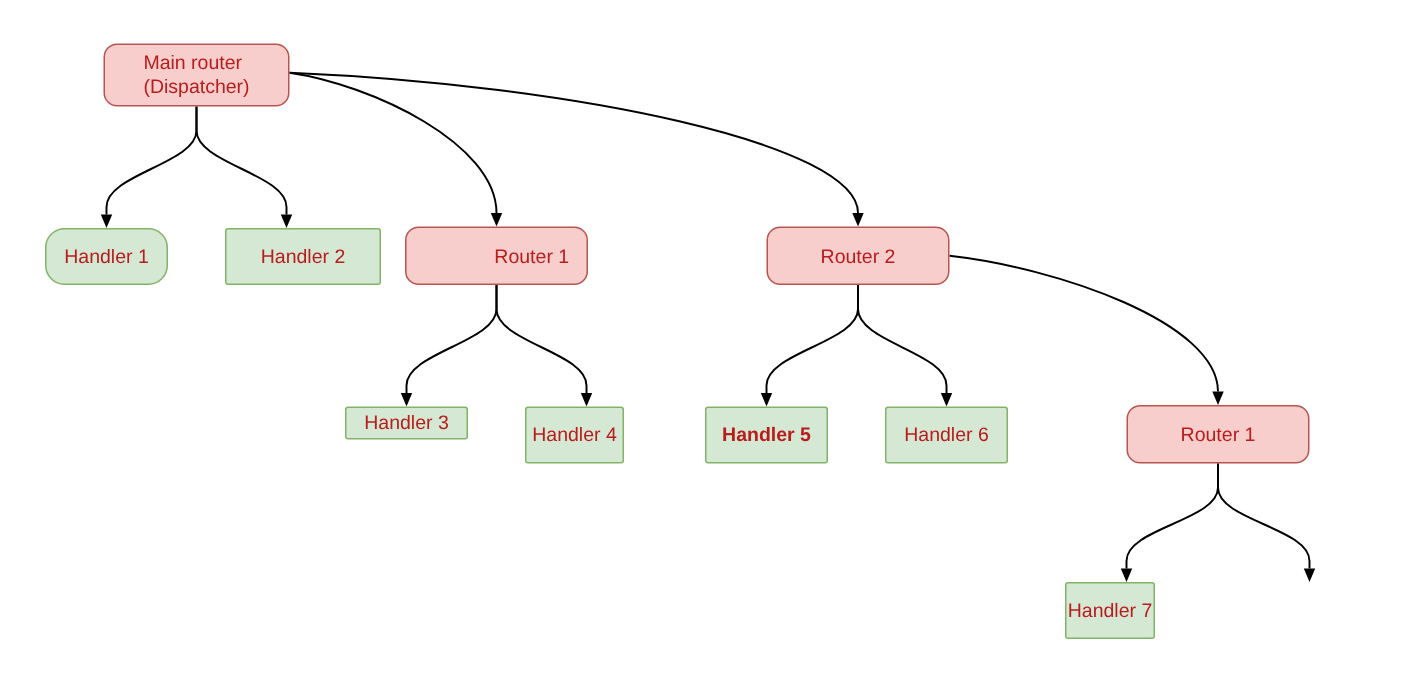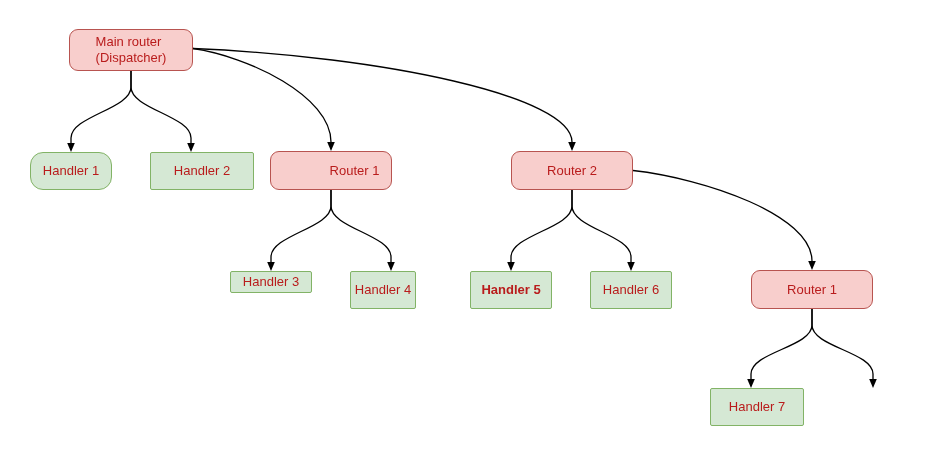--- a/index.html
+++ b/index.html
@@ -63,15 +63,15 @@
 (Dispatcher)</div>
       <div class="node handler" style="left: 30px; top: 152px; width: 82px; height: 38px; border-radius: 13px;">Handler 1</div>
       <div class="node handler" style="left: 150px; top: 152px; width: 104px; height: 38px;">Handler 2</div>
       <div class="node router" style="left: 270px; top: 151px; width: 122px; height: 39px; padding-left: 47px;">Router 1</div>
       <div class="node router" style="left: 511px; top: 151px; width: 122px; height: 39px;">Router 2</div>
       <div class="node handler" style="left: 230px; top: 271px; width: 82px; height: 22px;">Handler 3</div>
       <div class="node handler" style="left: 350px; top: 271px; width: 66px; height: 38px;">Handler 4</div>
       <div class="node handler" style="left: 470px; top: 271px; width: 82px; height: 38px; font-weight: bold;">Handler 5</div>
       <div class="node handler" style="left: 590px; top: 271px; width: 82px; height: 38px;">Handler 6</div>
       <div class="node router" style="left: 751px; top: 270px; width: 122px; height: 39px;">Router 1</div>
-      <div class="node handler" style="left: 710px; top: 388px; width: 94px; height: 38px;">Handler 7</div>
+      <div class="node handler" style="left: 710px; top: 388px; width: 60px; height: 38px;">Handler 7</div>
     </div>
 </div>
 
 </body></html>

